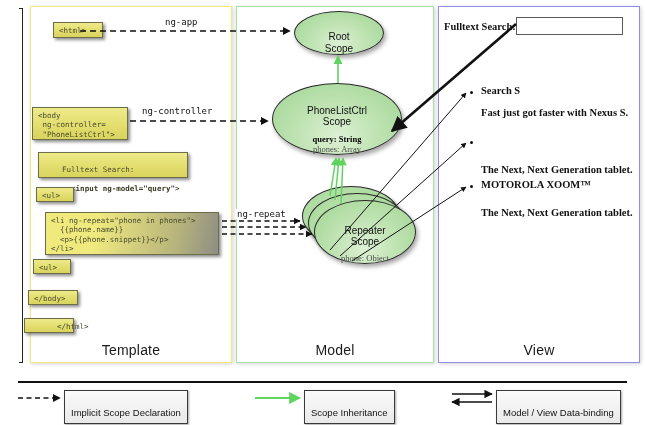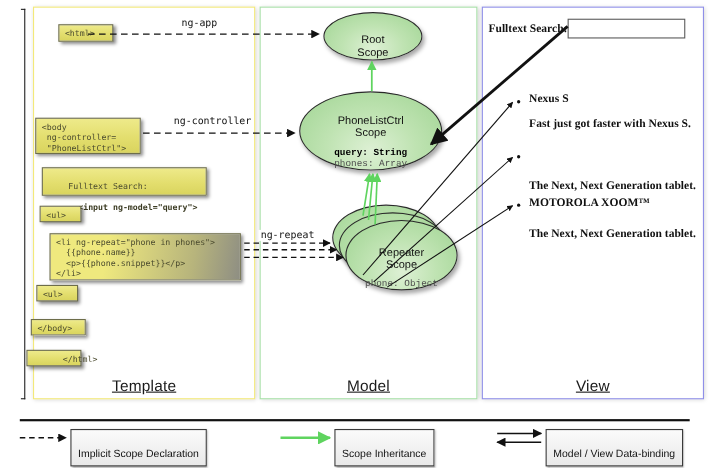--- a/index.html
+++ b/index.html
@@ -12,21 +12,21 @@
   .hairline{position:absolute;background:#222;}
 
   
   .panel{position:absolute;background:#ffffff;border:1px solid #ccc;
          box-shadow:1px 1px 4px rgba(0,0,0,.18);}
   .panel.template{left:30px;  top:6px;  width:200px; height:355px; border-color:#f3e97a;}
   .panel.model   {left:236px; top:6px;  width:196px; height:355px; border-color:#a8e0a8;}
   .panel.view    {left:438px; top:6px;  width:200px; height:355px; border-color:#8f8fe8;}
 
   .panel-label{position:absolute;bottom:4px;left:0;width:100%;text-align:center;
-               font-size:14px;color:#1a1a1a;letter-spacing:.2px;text-decoration:underline;}
+               font-size:14px;color:#1a1a1a;letter-spacing:.2px;}
 
   
   .codebox{position:absolute;
            border:1px solid #6d6d4a;
            box-shadow:2px 2px 3px rgba(0,0,0,.45);
            font-family:"DejaVu Sans Mono","Liberation Mono",monospace;
            color:#4a4a2e;
            padding:3px 5px;
            line-height:1.25;
            white-space:pre;
@@ -38,21 +38,21 @@
   .cb-bold{font-weight:bold;color:#3a3a22;}
 
   
   .scope{position:absolute;border-radius:50%;
          border:1px solid #2a2a2a;
          background:radial-gradient(ellipse at 50% 75%, #ddf0d4 0%, #bfe3b2 45%, #9fd492 100%);
          box-shadow:2px 3px 4px rgba(0,0,0,.35);
          display:flex;flex-direction:column;align-items:center;justify-content:flex-end;
          text-align:center;color:#111;}
   .scope .ttl{font-size:10px;line-height:1.15;}
-  .scope .prop{font-family:Liberation Mono, monospace;
+  .scope .prop{font-family:Liberation Serif, serif;
                font-size:8.5px;line-height:1.2;color:#4d4d4d;}
   .scope .prop.hl{color:#000;font-weight:bold;}
 
   
   svg.ovl{position:absolute;left:0;top:0;width:645px;height:425px;overflow:visible;}
 
   
   .view-row{position:absolute;font-family:"Liberation Serif",serif;
             font-weight:bold;color:#111;font-size:10.5px;}
   .search-label{position:absolute;left:444px;top:21px;
@@ -140,21 +140,21 @@
     <div class="ttl">Repeater</div>
     <div class="ttl">Scope</div>
     <div style="height:5px"></div>
     <div class="prop">phone: Object</div>
   </div>
 
   <div class="search-label">Fulltext Search:</div>
   <input class="search-input" type="text" placeholder="" style="">
 
   <div class="bullet" style="left:470px;top:91px;"></div>
-  <div class="view-row" style="left:481px;top:85px;">Nexus S</div>
+  <div class="view-row" style="left:481px;top:85px;">Search S</div>
   <div class="view-row" style="left:481px;top:107px;">Fast just got faster with Nexus S.</div>
 
   <div class="bullet" style="left:470px;top:141px;"></div>
   <div class="view-row" style="left:481px;top:164px;">The Next, Next Generation tablet.</div>
 
   <div class="bullet" style="left:470px;top:185px;"></div>
   <div class="view-row" style="left:481px;top:179px;">MOTOROLA XOOM™</div>
   <div class="view-row" style="left:481px;top:207px;">The Next, Next Generation tablet.</div>
 
   <svg class="ovl">
@@ -199,21 +199,21 @@
     </g>
 
     <g>
       <path d="M330,250 L466,93" stroke="#111" stroke-width="1" fill="none" marker-end="url(#arrBlackThin)"></path>
       <path d="M340,256 L466,143" stroke="#111" stroke-width="1" fill="none" marker-end="url(#arrBlackThin)"></path>
       <path d="M352,261 L466,187" stroke="#111" stroke-width="1" fill="none" marker-end="url(#arrBlackThin)"></path>
     </g>
   </svg>
 
   <div class="edge-label" style="left:163px;top:17px;">ng-app</div>
-  <div class="edge-label" style="left:156px;top:106px;">ng-controller</div>
+  <div class="edge-label" style="left:140px;top:106px;">ng-controller</div>
   <div class="edge-label" style="left:235px;top:209px;">ng-repeat</div>
 
   <div class="legend-rule"></div>
 
   <svg class="ovl">
 
     <path d="M18,398 L60,398" stroke="#111" stroke-width="1.3" stroke-dasharray="5,3.5" fill="none" marker-end="url(#arrBlack)"></path>
 
     <path d="M255,398 L300,398" stroke="#5fd45f" stroke-width="2.2" fill="none" marker-end="url(#arrGreen)"></path>
 

